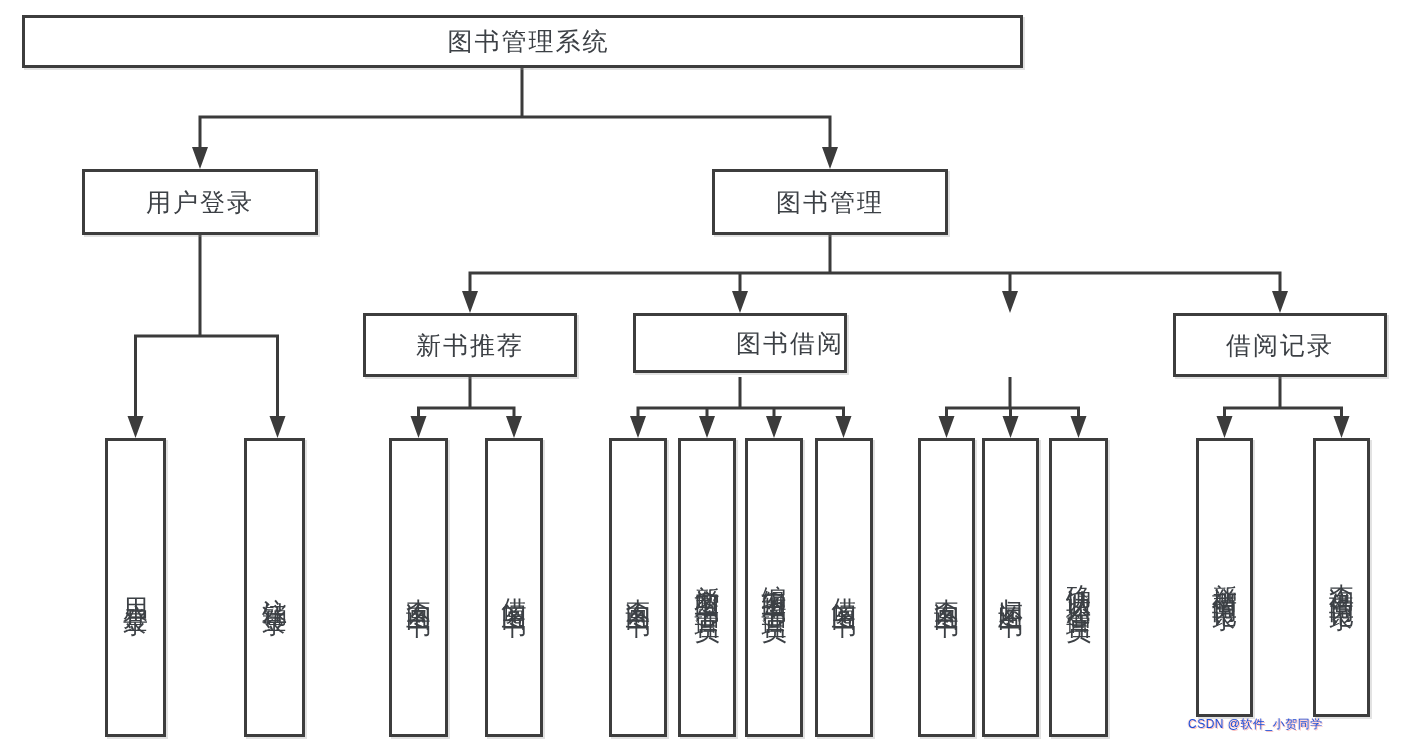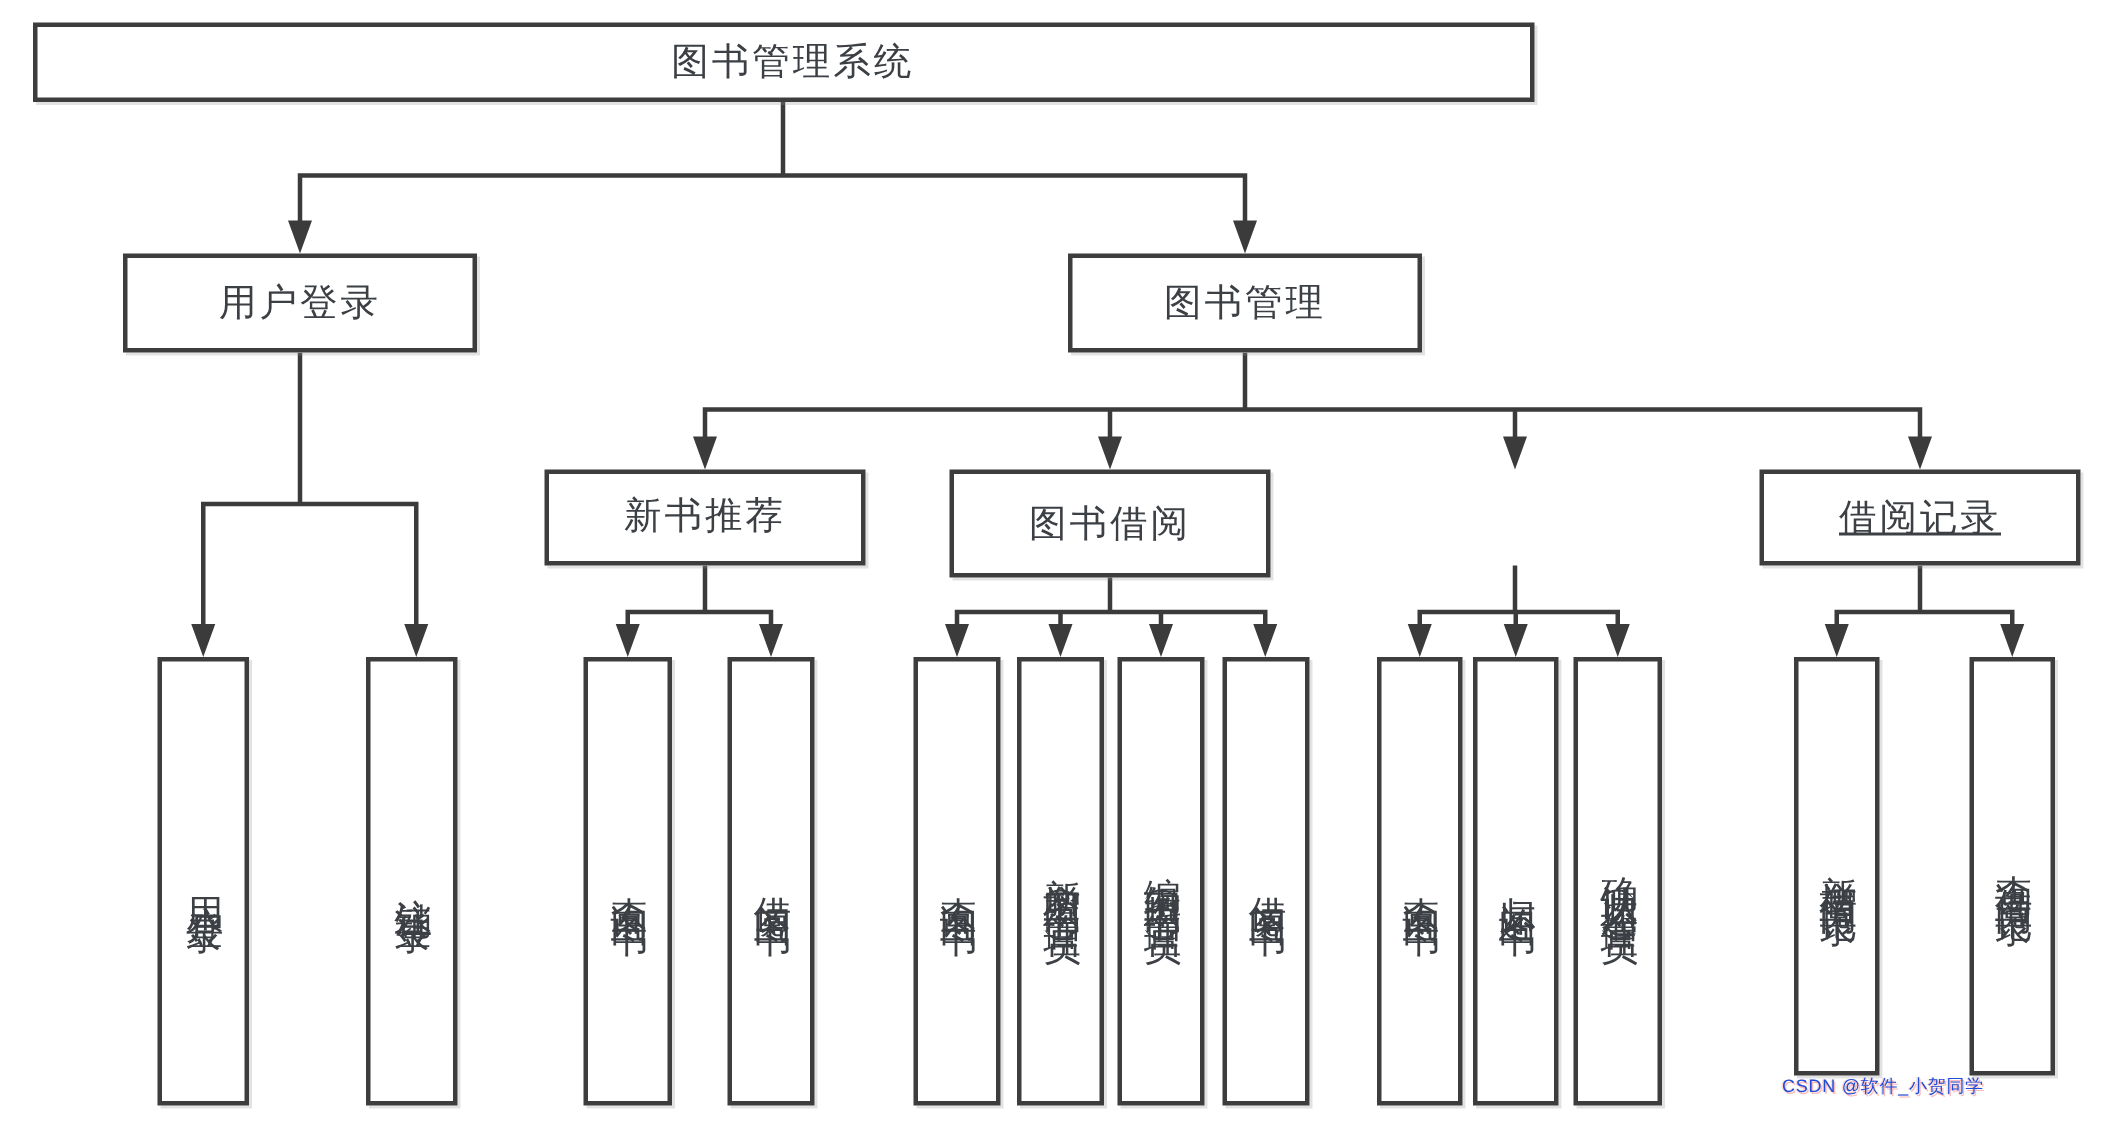--- a/index.html
+++ b/index.html
@@ -118,27 +118,27 @@
     <span class="label">图书管理系统</span>
   </div>
 
   <div class="node h" style="left:82px; top:169px; width:236px; height:66px;">
     <span class="label">用户登录</span>
   </div>
   <div class="node h" style="left:712px; top:169px; width:236px; height:66px;font-family:Liberation Serif, serif;">
     <span class="label">图书管理</span>
   </div>
 
-  <div class="node h" style="left:363px; top:313px; width:214px; height:64px;font-family:Liberation Mono, monospace;">
+  <div class="node h" style="left:363px; top:313px; width:214px; height:64px;">
     <span class="label">新书推荐</span>
   </div>
-  <div class="node h" style="left:633px; top:313px; width:214px; height:72px;">
+  <div class="node h" style="left:633px; top:313px; width:214px; height:60px;justify-content:flex-end;">
     <span class="label">图书借阅</span>
   </div>
-  <div class="node h" style="left:1173px; top:313px; width:214px; height:64px;text-decoration:underline;">
+  <div class="node h" style="left:1173px; top:313px; width:214px; height:64px;">
     <span class="label">借阅记录</span>
   </div>
 
   <div class="node v" style="left:105px; top:438px; width:61px; height:299px;">
     <span class="label">用户登录</span>
   </div>
   <div class="node v" style="left:244px; top:438px; width:61px; height:299px;">
     <span class="label">注销登录</span>
   </div>
 

